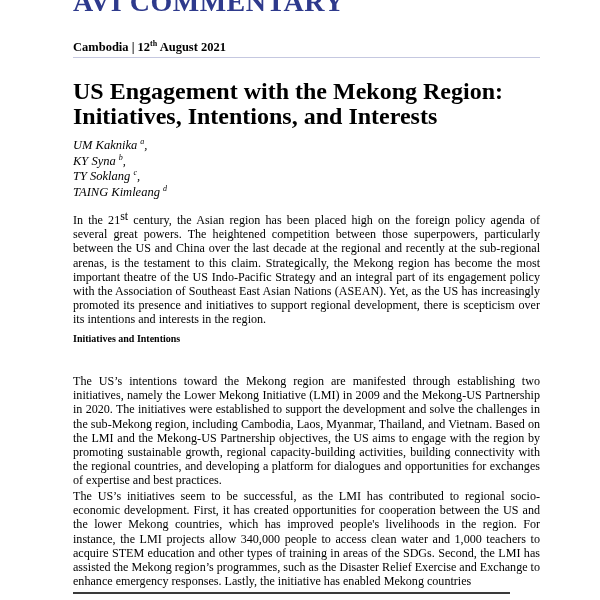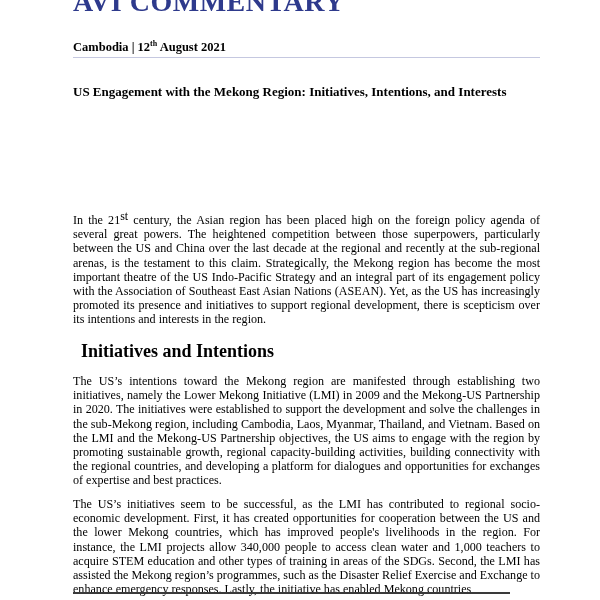--- a/index.html
+++ b/index.html
@@ -4,46 +4,52 @@
 <style>
   html, body { margin: 0; padding: 0; background: #ffffff; }
   body { width: 600px; height: 600px; overflow: hidden; position: relative;
          font-family: "Liberation Serif", serif; color: #000; }
   .page { position: absolute; left: 0; top: 0; width: 555px; height: 600px; }
   .masthead { position: absolute; left: 73px; top: -14px; font-size: 28px; font-weight: bold;
               letter-spacing: 0.5px; white-space: nowrap; }
   .dateline { position: absolute; left: 73px; top: 40px; font-size: 12.5px; font-weight: bold; white-space: nowrap; }
   .dateline sup { font-size: 8px; line-height: 0; vertical-align: 5px; }
   .top-rule { position: absolute; left: 73px; top: 57px; width: 467px; height: 1px; }
-  .title { position: absolute; left: 73px; top: 79px; width: 460px; font-size: 13px; font-weight: bold;
+  .title { position: absolute; left: 73px; top: 79px; width: 460px; font-size: 24px; font-weight: bold;
            line-height: 25px; margin: 0; }
   .authors { position: absolute; left: 73px; top: 138px; font-size: 12.5px; font-style: italic; line-height: 15.5px; }
   .authors sup { font-size: 8px; line-height: 0; vertical-align: 5px; }
   .body { position: absolute; left: 73px; width: 467px; font-size: 12.1px; line-height: 14.2px;
           text-align: justify; margin: 0; }
   .body sup { font-size: 12px; line-height: 0; vertical-align: 4px; }
   .p1 { top: 213px; }
-  .h2 { position: absolute; left: 73px; top: 333px; font-size: 18px; font-weight: bold; margin: 8px; }
+  .h2 { position: absolute; left: 73px; top: 333px; font-size: 10px; font-weight: bold; margin: 0; }
   .p2 { top: 374px; }
-  .p3 { top: 489px; margin-top: 8px; }
+  .p3 { top: 489px; }
   .bottom-rule { position: absolute; left: 73px; top: 592px; width: 437px; height: 2px; }
 </style>
 </head>
 <body>
 
 <div class="page">
 
   <div class="masthead" style="color: rgb(46, 58, 140);">AVI COMMENTARY</div>
 
   <div class="dateline"><span>Cambodia</span><span> | </span><span>12</span><sup>th</sup><span> August 2021</span></div>
 
   <div class="top-rule" style="background: rgb(197, 200, 224);"></div>
 
   <h1 class="title">US Engagement with the Mekong Region: Initiatives, Intentions, and Interests</h1>
 
+  <div class="authors">
+    <div><span>UM Kaknika</span> <sup>a</sup><span>,</span></div>
+    <div><span>KY Syna</span> <sup>b</sup><span>,</span></div>
+    <div><span>TY Soklang</span> <sup>c</sup><span>,</span></div>
+    <div><span>TAING Kimleang</span> <sup>d</sup><span></span></div>
+  </div>
 
   <p class="body p1"><span>In the 21</span><sup>st</sup><span> century, the Asian region has been placed high on the foreign policy agenda of several great powers. The heightened competition between those superpowers, particularly between the US and China over the last decade at the regional and recently at the sub-regional arenas, is the testament to this claim. Strategically, the Mekong region has become the most important theatre of the US Indo-Pacific Strategy and an integral part of its engagement policy with the Association of Southeast East Asian Nations (ASEAN). Yet, as the US has increasingly promoted its presence and initiatives to support regional development, there is scepticism over its intentions and interests in the region.</span></p>
 
   <h2 class="h2">Initiatives and Intentions</h2>
 
   <p class="body p2">The US’s intentions toward the Mekong region are manifested through establishing two initiatives, namely the Lower Mekong Initiative (LMI) in 2009 and the Mekong-US Partnership in 2020. The initiatives were established to support the development and solve the challenges in the sub-Mekong region, including Cambodia, Laos, Myanmar, Thailand, and Vietnam. Based on the LMI and the Mekong-US Partnership objectives, the US aims to engage with the region by promoting sustainable growth, regional capacity-building activities, building connectivity with the regional countries, and developing a platform for dialogues and opportunities for exchanges of expertise and best practices.</p>
 
   <p class="body p3">The US’s initiatives seem to be successful, as the LMI has contributed to regional socio-economic development. First, it has created opportunities for cooperation between the US and the lower Mekong countries, which has improved people's livelihoods in the region. For instance, the LMI projects allow 340,000 people to access clean water and 1,000 teachers to acquire STEM education and other types of training in areas of the SDGs. Second, the LMI has assisted the Mekong region’s programmes, such as the Disaster Relief Exercise and Exchange to enhance emergency responses. Lastly, the initiative has enabled Mekong countries</p>
 
   <div class="bottom-rule" style="background: rgb(58, 58, 58);"></div>

